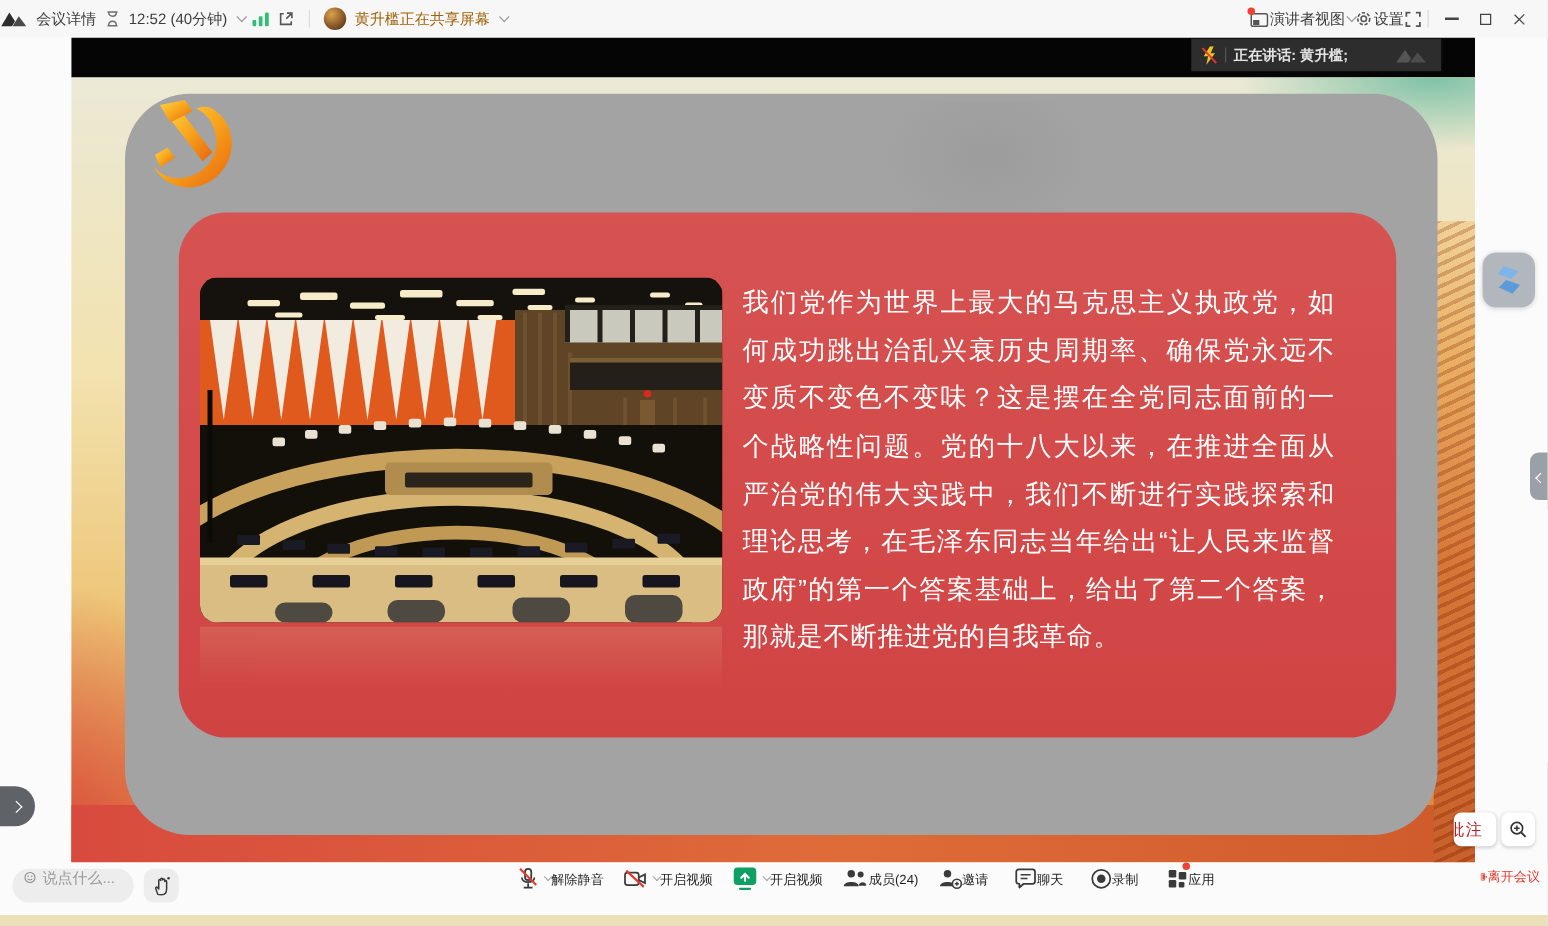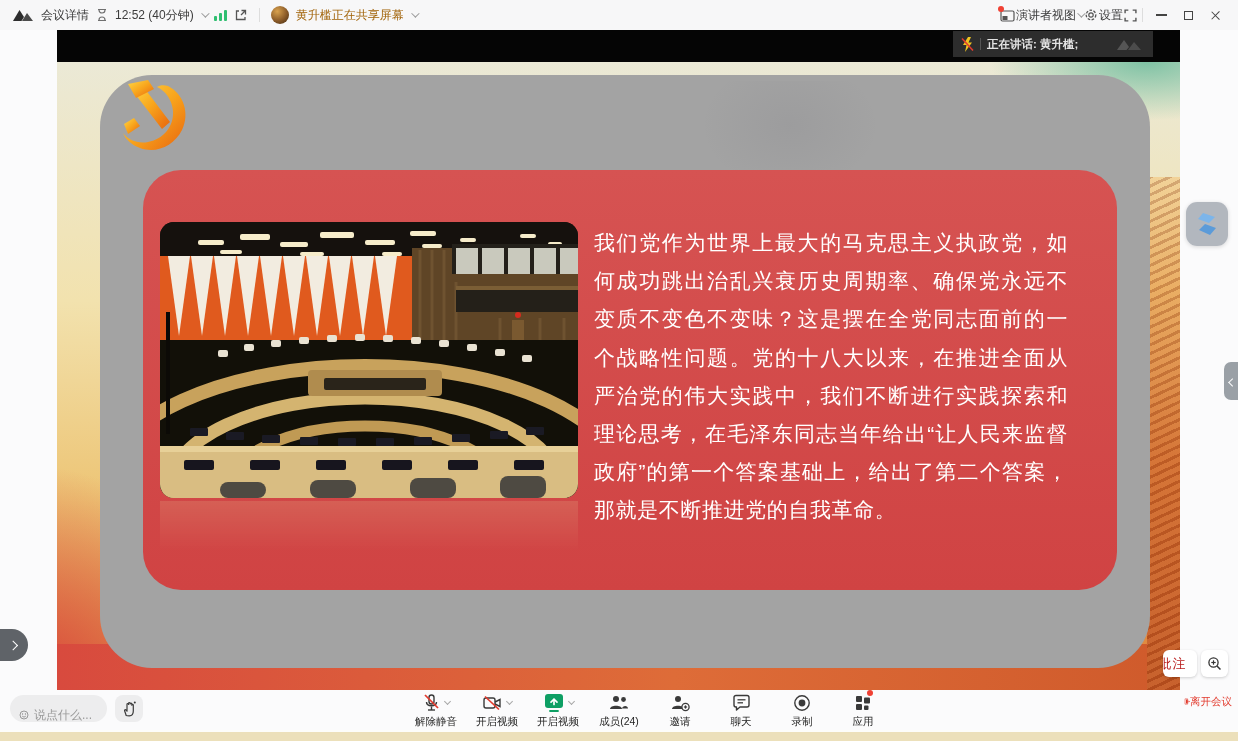--- a/index.html
+++ b/index.html
@@ -2,21 +2,21 @@
 <html><head>
 <meta charset="utf-8">
 <style>
   * { margin:0; padding:0; box-sizing:border-box; }
   html,body { width:1238px; height:741px; overflow:hidden;
     font-family:"Liberation Sans","DejaVu Sans",sans-serif; background:#fbfbfc; }
 
   
   #titlebar { position:absolute; left:0; top:0; width:1238px; height:30px;
     background:#f7f7f8; display:flex; align-items:center; font-size:12px; color:#3c3c3c; }
-  .tb-left { display:flex; align-items:center; gap:7px; padding-left:0; flex:1;margin-left:12px; }
+  .tb-left { display:flex; align-items:center; gap:7px; padding-left:0; flex:1; }
   .tb-right { display:flex; align-items:center; gap:1px; padding-right:10px; }
   .tb-sep { width:1px; height:14px; background:#ddd; margin:0 4px; }
   .caret-down { width:6px; height:6px; border-right:1.4px solid #9a9a9a; border-bottom:1.4px solid #9a9a9a;
     transform:rotate(45deg) translateY(-2px); display:inline-block; }
   .avatar { width:18px; height:18px; border-radius:50%;
     background:radial-gradient(circle at 35% 30%, #d9a24e 0%, #8a5a28 55%, #3c2812 100%); }
   .sig { display:flex; align-items:flex-end; gap:2px; height:12px; }
   .sig i { display:block; width:3px; background:#2fbf71; border-radius:1px; }
   .winbtn { width:26px; height:20px; display:flex; align-items:center; justify-content:center; }
   .min-glyph { width:11px; height:1.5px; background:#444; }
@@ -83,28 +83,28 @@
     display:flex; align-items:center; justify-content:center; }
   .fbtn { position:absolute; height:27px; background:#fff; border-radius:6px;
     box-shadow:0 1px 3px rgba(0,0,0,.18); display:flex; align-items:center; justify-content:center; }
   #annot-btn { left:1163px; top:650px; width:34px; overflow:hidden; font-size:13px; color:#b91c1c; }
   #annot-btn span { display:block; margin-left:-15px; white-space:nowrap; letter-spacing:1px; }
   #zoom-btn { left:1201px; top:650px; width:27px; }
 
   
   #toolbar { position:absolute; left:0; top:690px; width:1238px; height:40px; background:#fbfbfc; }
   #chat-pill { position:absolute; left:10px; top:5px; width:97px; height:27px; background:#ededee;
-    border-radius:14px; display:flex; align-items:flex-end; gap:5px; padding:0 9px; }
+    border-radius:14px; display:flex; align-items:flex-start; gap:5px; padding:0 9px; }
   #chat-pill input { border:0; background:transparent; outline:none; width:64px; font-size:12px; color:#666;
     font-family:"Liberation Sans","DejaVu Sans",sans-serif; }
   #chat-pill input::placeholder { color:#9a9a9a; }
   #hand-btn { position:absolute; left:115px; top:5px; width:28px; height:27px; background:#ededee;
     border-radius:8px; display:flex; align-items:center; justify-content:center; }
   #tools { position:absolute; left:413px; top:2px; display:flex; gap:15px; }
-  .tool { display:flex; flex-direction:column; align-items:center; min-width:46px; }
+  .tool { display:flex; flex-direction:row; align-items:center; min-width:46px; }
   .tool .irow { height:22px; display:flex; align-items:center; gap:4px; }
   .tool .lbl { font-size:10.5px; color:#1f1f1f; margin-top:1px; white-space:nowrap; }
   .mini-caret { width:5px; height:5px; border-right:1.3px solid #a8a8a8; border-bottom:1.3px solid #a8a8a8;
     transform:rotate(45deg); margin-top:-3px; }
   #leave { position:absolute; left:1184px; top:2px; width:48px; display:flex; flex-direction:row;
     align-items:center; }
   #leave .lbl { font-size:10.5px; color:#e23b2e; margin-top:1px; white-space:nowrap; }
 
   #deskstrip { position:absolute; left:0; top:730px; width:1238px; height:11px;
     background:linear-gradient(180deg,#fdfdfa 0 2px, #ece0ba 2px 100%); }

